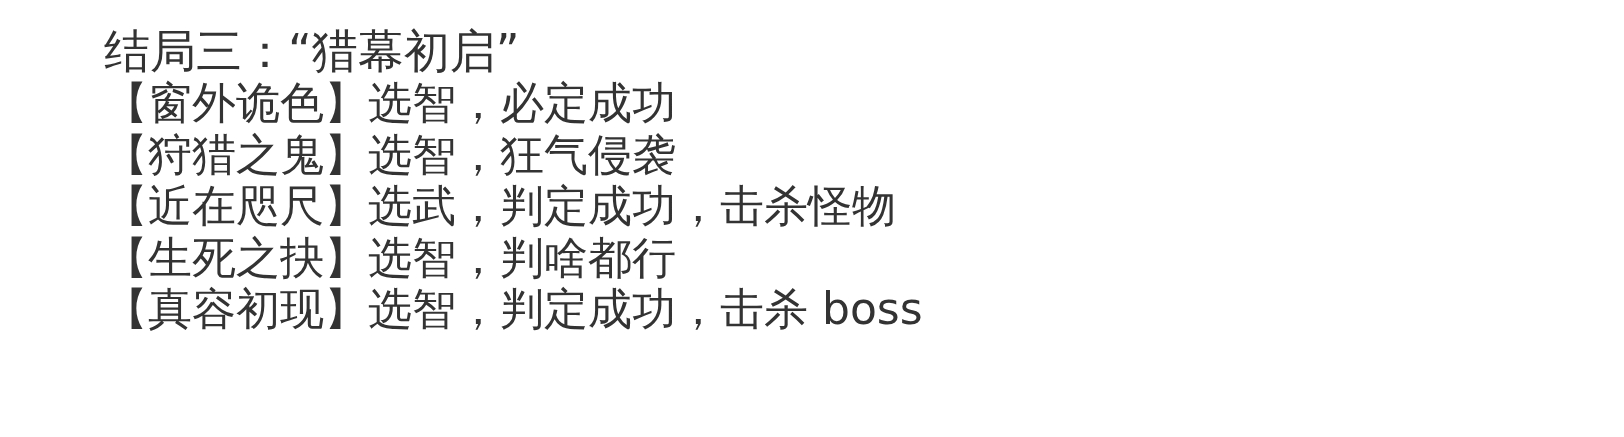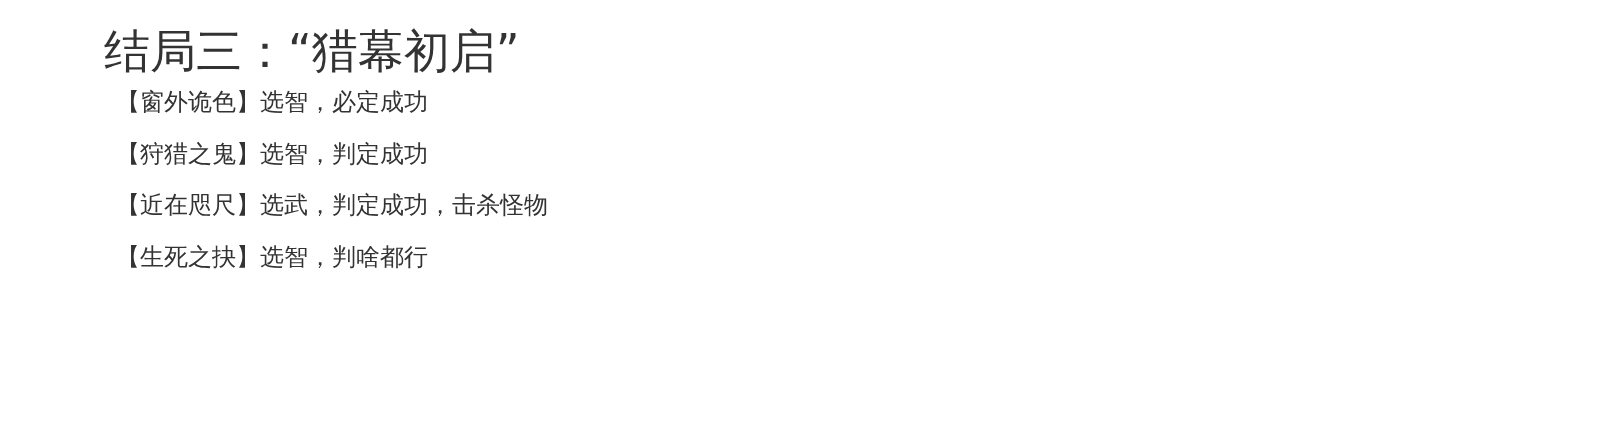--- a/index.html
+++ b/index.html
@@ -21,29 +21,30 @@
       top: 26px;
     }
     .title {
       font-size: 46px;
       line-height: 51px;
       height: 51px;
       white-space: nowrap;
       letter-spacing: 0px;
     }
     .line {
-      font-size: 24px;
+      font-size: 44px;
       line-height: 51.5px;
       height: 51.5px;
       white-space: nowrap;
-      margin-left: 12px;
+      margin-left: 0;
     }
   </style>
 </head>
 <body>
 
 <div class="doc">
   <div class="title">结局三：“猎幕初启”</div>
   <div class="line">【窗外诡色】选智，必定成功</div>
-  <div class="line">【狩猎之鬼】选智，判定成功</div>
+  <div class="line">【狩猎之鬼】选智，狂气侵袭</div>
   <div class="line">【近在咫尺】选武，判定成功，击杀怪物</div>
   <div class="line">【生死之抉】选智，判啥都行</div>
+  <div class="line">【真容初现】选智，判定成功，击杀 boss</div>
 </div>
 
 </body></html>

